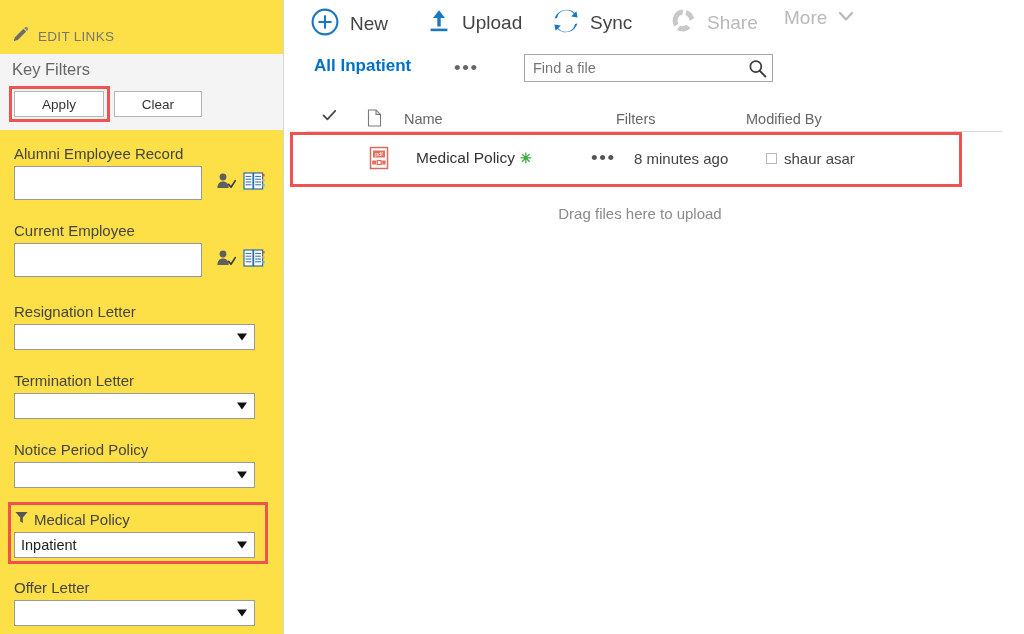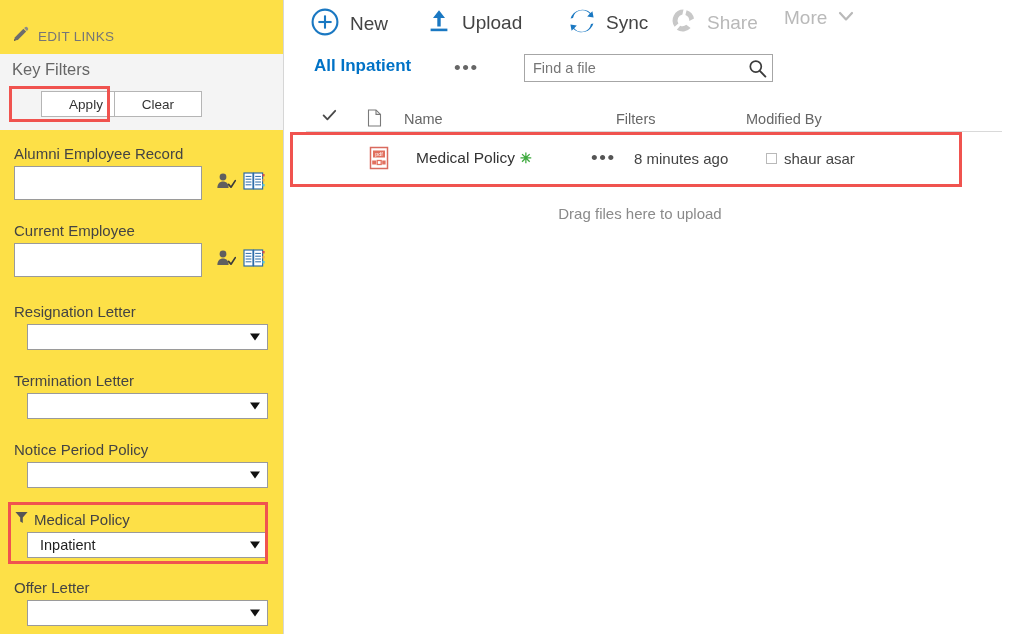--- a/index.html
+++ b/index.html
@@ -46,21 +46,21 @@
     position: absolute;
     height: 26px;
     border: 1px solid #b5b5b5;
     background: #fff;
     font-size: 13.5px;
     color: #333;
     font-family: "Liberation Sans", sans-serif;
     cursor: pointer;
     padding: 0;
   }
-  #apply-button { left: 14px; top: 91px; width: 90px; margin-left: 27px; }
+  #apply-button { left: 14px; top: 91px; width: 90px; }
   #clear-button { left: 114px; top: 91px; width: 88px; }
 
   .field-group { position: absolute; left: 14px; width: 256px; }
   .field-label {
     font-size: 15px; color: #444; font-weight: 400;
     margin-bottom: 4px; white-space: nowrap;
     display: flex; align-items: center; gap: 5px;
   }
   .text-input {
     width: 188px; height: 34px;
@@ -71,23 +71,22 @@
   }
   .picker-row { display: flex; align-items: center; gap: 6px; }
   .picker-icons { display: flex; align-items: center; gap: 7px; margin-left: 8px; }
 
   .select-box {
     position: relative;
     width: 241px; height: 26px;
     border: 1px solid #9a9a9a; background: #fff;
     display: flex; align-items: center;
     font-size: 14.5px; color: #222;
-    padding-left: 12px;
+    padding-left: 6px;
     cursor: pointer;
-    margin-left: 13px;
   }
   .select-box .arrow {
     position: absolute; right: 7px; top: 50%;
     transform: translateY(-50%);
     width: 0; height: 0;
     border-left: 5px solid transparent;
     border-right: 5px solid transparent;
     border-top: 7px solid #111;
   }
 
@@ -341,21 +340,21 @@
       <div class="tool-item" style="left:142px;">
         <span>
           <svg width="26" height="28" viewBox="0 0 26 28">
             <path d="M13 3.2 L19 11 H14.7 V19.6 H11.3 V11 H7 Z" fill="#1a78c2"></path>
             <rect x="4.6" y="21.6" width="16.8" height="2.6" fill="#1a78c2"></rect>
           </svg>
         </span>
         <span class="tool-label">Upload</span>
       </div>
 
-      <div class="tool-item" style="left:284px;">
+      <div class="tool-item" style="left:268px;">
         <span>
           <svg width="28" height="28" viewBox="0 0 28 28">
             <path d="M5 11 A9.6 9.6 0 0 1 21.8 6.8 L19.2 9.6 L25.6 10.4 L24.4 4.2 L22.6 5.9 A12.2 12.2 0 0 0 2.6 11.6 Z" fill="#1a78c2"></path>
             <path d="M23 17 A9.6 9.6 0 0 1 6.2 21.2 L8.8 18.4 L2.4 17.6 L3.6 23.8 L5.4 22.1 A12.2 12.2 0 0 0 25.4 16.4 Z" fill="#1a78c2"></path>
           </svg>
         </span>
         <span class="tool-label">Sync</span>
       </div>
 
       <div class="tool-item" style="left:386px;">

